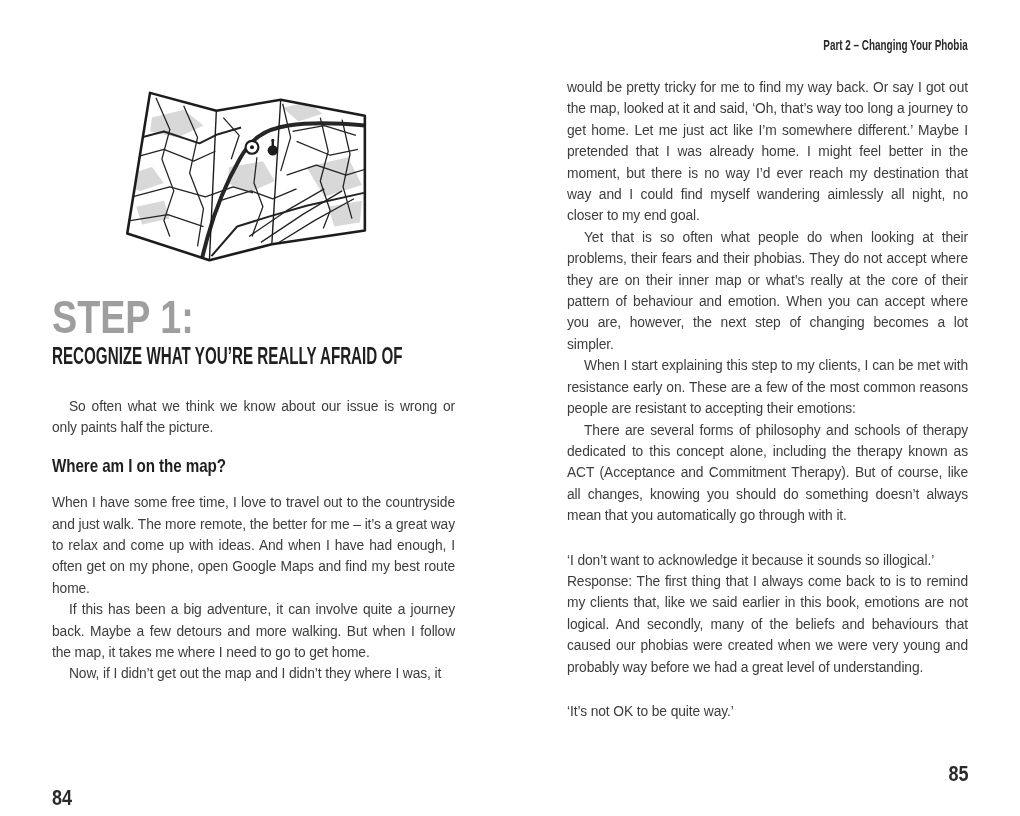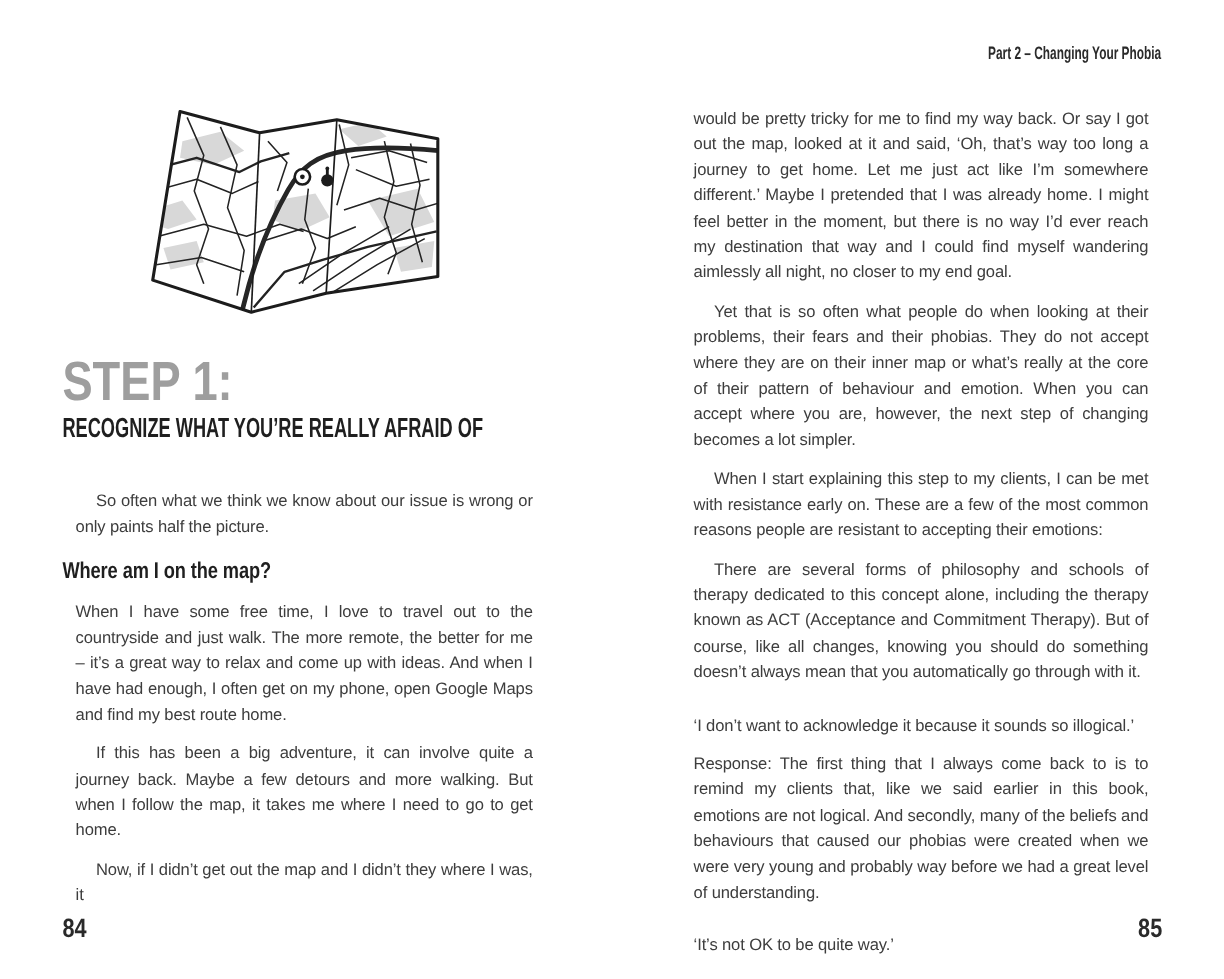--- a/index.html
+++ b/index.html
@@ -5,45 +5,45 @@
   * { margin:0; padding:0; box-sizing:border-box; }
   html,body { width:1020px; height:816px; background:#ffffff; overflow:hidden;
     font-family:"Liberation Sans","DejaVu Sans",sans-serif; }
   .spread { position:relative; width:1020px; height:816px; background:#ffffff; }
   .page { position:absolute; top:0; height:816px; }
   .page-left  { left:52px;  width:403px; }
   .page-right { left:567px; width:401px; }
 
   .bodytext { font-size:13.8px; line-height:21.4px; color:#3d3d3d;
     letter-spacing:-0.1px; }
-  .bodytext p { margin:11px; text-align:justify; }
+  .bodytext p { margin:0; text-align:justify; }
   .bodytext p.indent { text-indent:17px; }
   .quote { margin-top:23px !important; }
 
   .cond { display:inline-block; font-weight:700; white-space:nowrap;
     transform-origin:0 50%; color:#1f1f1f; }
 
   .step-label { position:absolute; top:294px; left:0; font-size:46px;
     line-height:1; color:#9e9e9e; transform:scaleX(0.82); }
   .step-title { position:absolute; top:345px; left:0; font-size:23px;
     line-height:1; transform:scaleX(0.66); }
-  .section-heading { display:block; margin:17px 0 3px 0; }
+  .section-heading { display:block; margin:17px 0 14px 0; }
   .section-heading .cond { font-size:19px; line-height:1.1; transform:scaleX(0.8); }
 
   .left-body  { position:absolute; top:396px; left:0; width:403px; }
   .right-body { position:absolute; top:77px;  left:0; width:401px; }
 
   .running-header { position:absolute; top:36px; right:0; width:100%;
     text-align:right; }
   .running-header .cond { font-size:15px; transform:scaleX(0.66);
     transform-origin:100% 50%; color:#2a2a2a; }
 
   .pagenum { position:absolute; top:761px; font-size:22px; }
   .pagenum .cond { transform:scaleX(0.82); color:#2a2a2a; }
-  .pagenum-left  { left:0; }
+  .pagenum-left  { left:0;margin-top:24px; }
   .pagenum-right { right:0; width:100%; text-align:right; }
   .pagenum-right .cond { transform-origin:100% 50%; }
 
   .map-wrap { position:absolute; left:58px; top:80px; width:282px; height:198px; }
   .map-wrap svg { display:block; }
 </style>
 </head>
 <body>
 
 <div class="spread">

